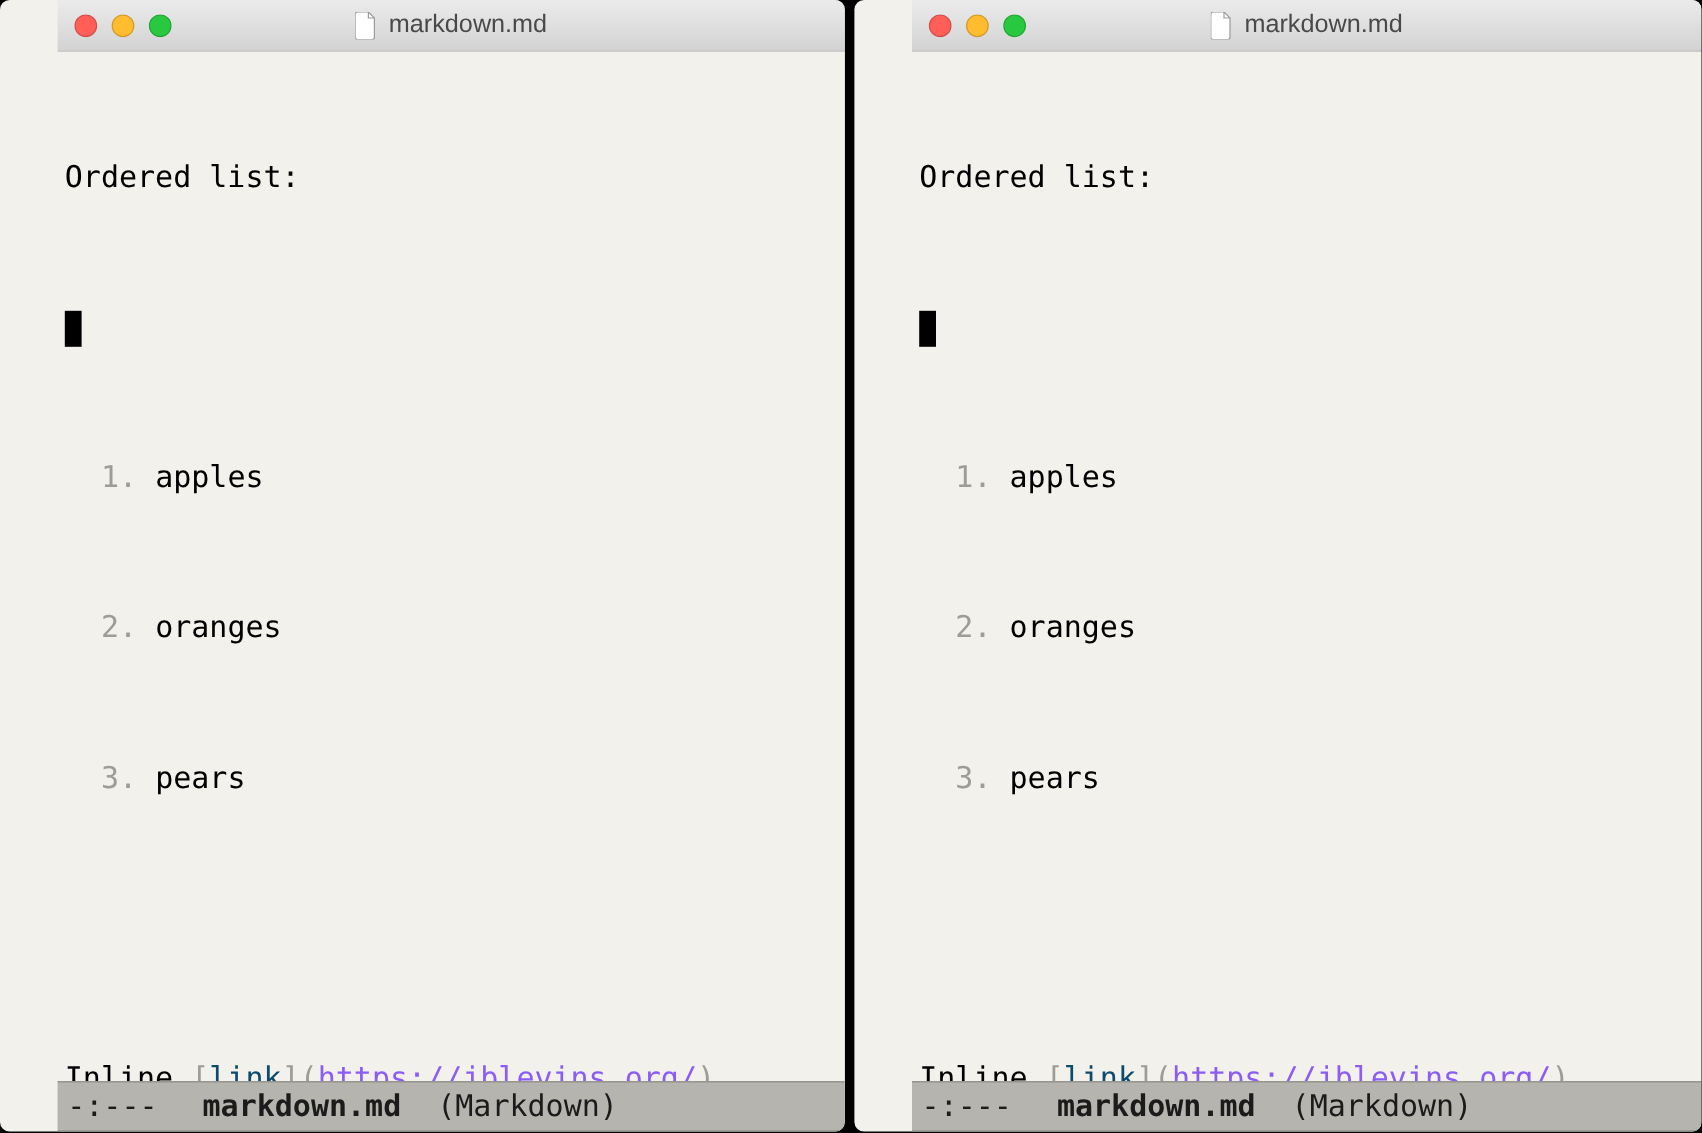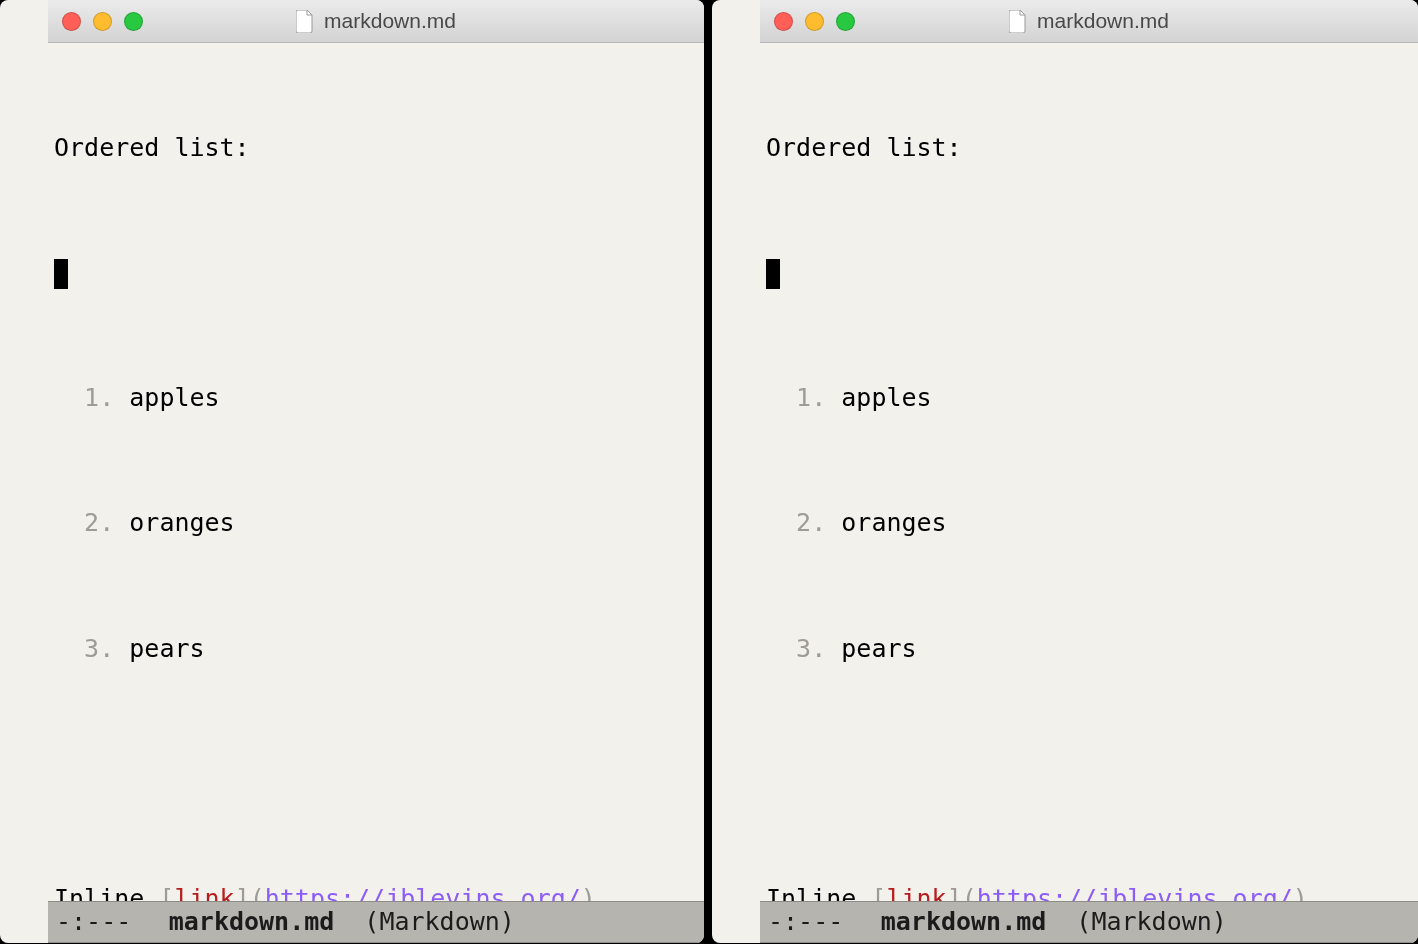--- a/index.html
+++ b/index.html
@@ -68,21 +68,21 @@
     flex: 1;
     background: #f3f1ec;
     overflow: hidden;
     white-space: pre;
     padding-left: 6px;
   }
   .line { min-height: 1em; }
   .dim { color: #9e9c96; }
   .maroon { color: #8b5cf6; }
   .link {
-    color: #b91c1c;
+    color: #0c4a6e;
     text-decoration: underline;
     text-underline-offset: 3px;
   }
   .cursor {
     display: inline-block;
     width: 0.55em; height: 1.2em;
     background: #000;
     vertical-align: text-bottom;
     transform: translateY(2px);
   }

